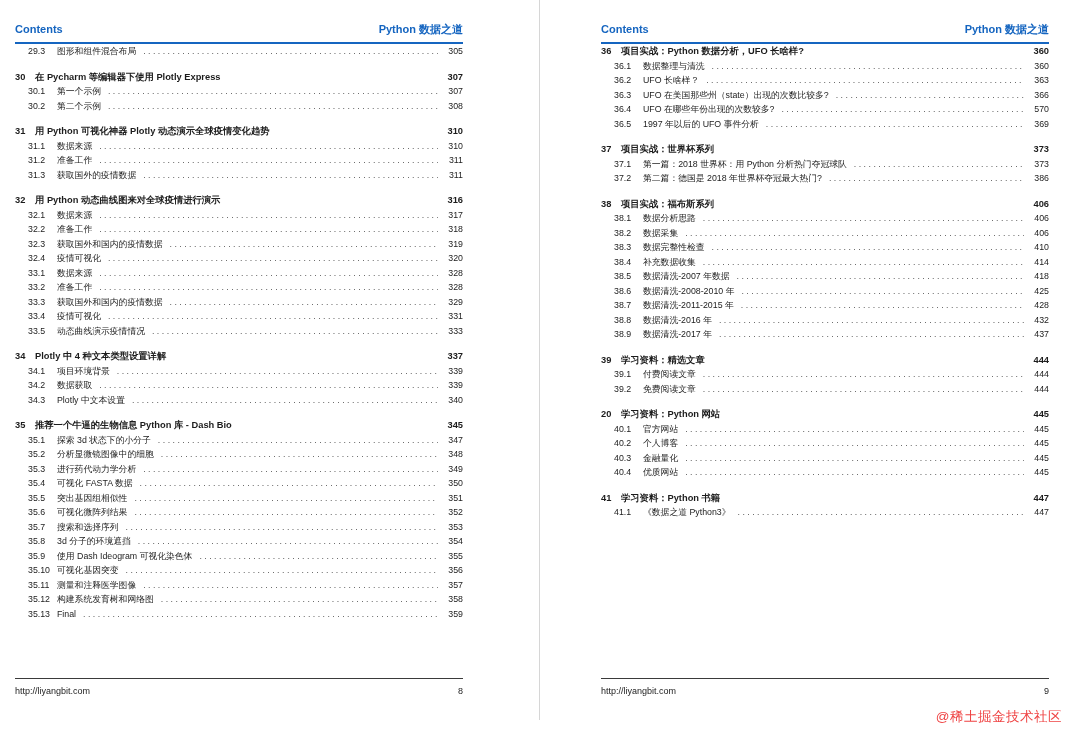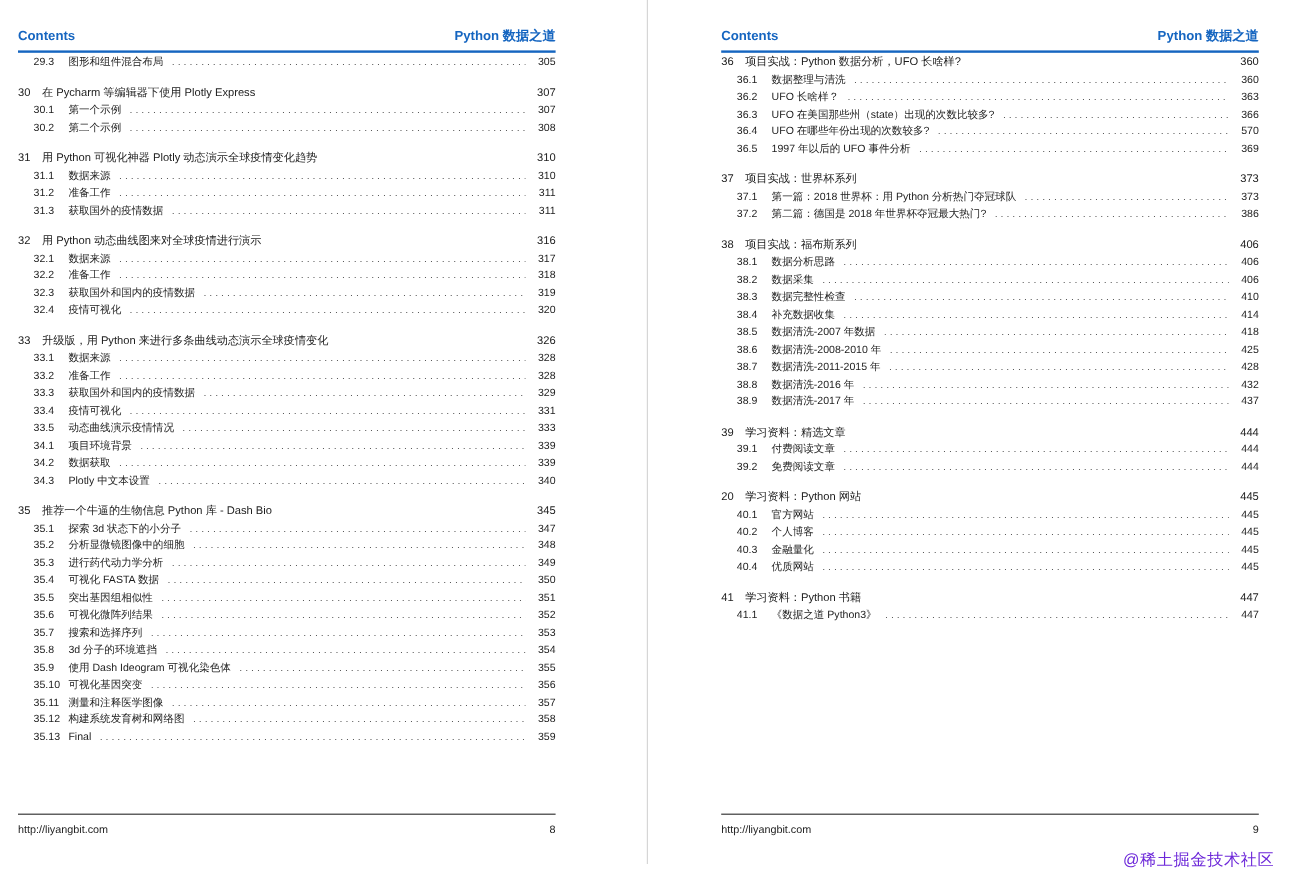--- a/index.html
+++ b/index.html
@@ -15,42 +15,42 @@
   .page.right { padding-left: 61px; padding-right: 31px; }
 
   .page-header {
     display: flex; justify-content: space-between; align-items: baseline;
     font-size: 11px; font-weight: bold; color: var(--accent, #1565c0);
   }
   .header-rule { height: 2px; background: var(--accent, #1565c0); margin-top: 5px; }
 
   .toc-list { }
   .toc-row { display: flex; align-items: baseline; line-height: 14.5px; font-size: 8.8px; }
-  .toc-row.chapter { font-weight: normal; font-size: 9.3px; margin-top: 11px; }
+  .toc-row.chapter { font-weight: bold; font-size: 9.3px; margin-top: 11px; }
   .toc-row.chapter:first-child { margin-top: 0; }
   .toc-row.sub { padding-left: 13px; }
   .num { flex: none; }
   .chapter .num { min-width: 15px; margin-right: 5px; }
   .sub .num { min-width: 25px; margin-right: 4px; }
   .title { flex: none; white-space: nowrap; }
   .leader { flex: 1 1 auto; min-width: 0; overflow: hidden; white-space: nowrap; margin: 0 5px 0 7px; color: #555; }
   .spacer { flex: 1 1 auto; }
   .page-num { flex: none; min-width: 20px; text-align: right; }
 
   .page-footer {
     position: absolute; bottom: 24px; left: 15px; right: 76px;
     border-top: 1px solid #3a3a3a; padding-top: 7px;
     display: flex; justify-content: space-between; font-size: 9px; align-items: center;
   }
   .page.right .page-footer { left: 61px; right: 31px; }
   .footer-url { color: #1c1c1c; text-decoration: none; }
 
   .watermark {
     position: absolute; right: 18px; bottom: 6px;
-    font-size: 13.5px; color: #6d28d9; letter-spacing: 0.5px; margin-top: 22px;
+    font-size: 13.5px; color: #ef4444; letter-spacing: 0.5px; margin-top: 22px;
   }
 </style>
 </head>
 <body>
 
 <div class="sheet">
 
   <div class="page left">
     <div class="page-header">
       <span>Contents</span>
@@ -129,26 +129,20 @@
           <span class="title">获取国外和国内的疫情数据</span>
           <span class="leader">. . . . . . . . . . . . . . . . . . . . . . . . . . . . . . . . . . . . . . . . . . . . . . . . . . . . . . . . . . . . . . . . . . . . . . . . . . . . . . . . . . . . . . . . . . . . . . . . . . . . . . . . . . . . . . . . . . . . . . . . . . . . . . . . . . . . . . . . . . . . . . . . . . . . . . . . . . . . . . . . . . . . . . . . . . . . . . . . . . . . . . . . . . . . . . . . . . . . . . . . . . . . . . . . . . . . . . . . . . . . . . . . . . . . . . . . . . . . . . . . . . . . . . . . . . . . . . . . . . . . </span>
           <span class="page-num">319</span>
         </div>
         <div class="toc-row sub">
           <span class="num">32.4</span>
           <span class="title">疫情可视化</span>
           <span class="leader">. . . . . . . . . . . . . . . . . . . . . . . . . . . . . . . . . . . . . . . . . . . . . . . . . . . . . . . . . . . . . . . . . . . . . . . . . . . . . . . . . . . . . . . . . . . . . . . . . . . . . . . . . . . . . . . . . . . . . . . . . . . . . . . . . . . . . . . . . . . . . . . . . . . . . . . . . . . . . . . . . . . . . . . . . . . . . . . . . . . . . . . . . . . . . . . . . . . . . . . . . . . . . . . . . . . . . . . . . . . . . . . . . . . . . . . . . . . . . . . . . . . . . . . . . . . . . . . . . . . . </span>
           <span class="page-num">320</span>
         </div>
-        <div class="toc-row chapter">
-          <span class="num">33</span>
-          <span class="title">升级版，用 Python 来进行多条曲线动态演示全球疫情变化</span>
-          <span class="spacer"></span>
-          <span class="page-num">326</span>
-        </div>
         <div class="toc-row sub">
           <span class="num">33.1</span>
           <span class="title">数据来源</span>
           <span class="leader">. . . . . . . . . . . . . . . . . . . . . . . . . . . . . . . . . . . . . . . . . . . . . . . . . . . . . . . . . . . . . . . . . . . . . . . . . . . . . . . . . . . . . . . . . . . . . . . . . . . . . . . . . . . . . . . . . . . . . . . . . . . . . . . . . . . . . . . . . . . . . . . . . . . . . . . . . . . . . . . . . . . . . . . . . . . . . . . . . . . . . . . . . . . . . . . . . . . . . . . . . . . . . . . . . . . . . . . . . . . . . . . . . . . . . . . . . . . . . . . . . . . . . . . . . . . . . . . . . . . . </span>
           <span class="page-num">328</span>
         </div>
         <div class="toc-row sub">
           <span class="num">33.2</span>
           <span class="title">准备工作</span>
           <span class="leader">. . . . . . . . . . . . . . . . . . . . . . . . . . . . . . . . . . . . . . . . . . . . . . . . . . . . . . . . . . . . . . . . . . . . . . . . . . . . . . . . . . . . . . . . . . . . . . . . . . . . . . . . . . . . . . . . . . . . . . . . . . . . . . . . . . . . . . . . . . . . . . . . . . . . . . . . . . . . . . . . . . . . . . . . . . . . . . . . . . . . . . . . . . . . . . . . . . . . . . . . . . . . . . . . . . . . . . . . . . . . . . . . . . . . . . . . . . . . . . . . . . . . . . . . . . . . . . . . . . . . </span>
@@ -164,20 +158,26 @@
           <span class="num">33.4</span>
           <span class="title">疫情可视化</span>
           <span class="leader">. . . . . . . . . . . . . . . . . . . . . . . . . . . . . . . . . . . . . . . . . . . . . . . . . . . . . . . . . . . . . . . . . . . . . . . . . . . . . . . . . . . . . . . . . . . . . . . . . . . . . . . . . . . . . . . . . . . . . . . . . . . . . . . . . . . . . . . . . . . . . . . . . . . . . . . . . . . . . . . . . . . . . . . . . . . . . . . . . . . . . . . . . . . . . . . . . . . . . . . . . . . . . . . . . . . . . . . . . . . . . . . . . . . . . . . . . . . . . . . . . . . . . . . . . . . . . . . . . . . . </span>
           <span class="page-num">331</span>
         </div>
         <div class="toc-row sub">
           <span class="num">33.5</span>
           <span class="title">动态曲线演示疫情情况</span>
           <span class="leader">. . . . . . . . . . . . . . . . . . . . . . . . . . . . . . . . . . . . . . . . . . . . . . . . . . . . . . . . . . . . . . . . . . . . . . . . . . . . . . . . . . . . . . . . . . . . . . . . . . . . . . . . . . . . . . . . . . . . . . . . . . . . . . . . . . . . . . . . . . . . . . . . . . . . . . . . . . . . . . . . . . . . . . . . . . . . . . . . . . . . . . . . . . . . . . . . . . . . . . . . . . . . . . . . . . . . . . . . . . . . . . . . . . . . . . . . . . . . . . . . . . . . . . . . . . . . . . . . . . . . </span>
           <span class="page-num">333</span>
+        </div>
+        <div class="toc-row chapter">
+          <span class="num">34</span>
+          <span class="title">Plotly 中 4 种文本类型设置详解</span>
+          <span class="spacer"></span>
+          <span class="page-num">337</span>
         </div>
         <div class="toc-row sub">
           <span class="num">34.1</span>
           <span class="title">项目环境背景</span>
           <span class="leader">. . . . . . . . . . . . . . . . . . . . . . . . . . . . . . . . . . . . . . . . . . . . . . . . . . . . . . . . . . . . . . . . . . . . . . . . . . . . . . . . . . . . . . . . . . . . . . . . . . . . . . . . . . . . . . . . . . . . . . . . . . . . . . . . . . . . . . . . . . . . . . . . . . . . . . . . . . . . . . . . . . . . . . . . . . . . . . . . . . . . . . . . . . . . . . . . . . . . . . . . . . . . . . . . . . . . . . . . . . . . . . . . . . . . . . . . . . . . . . . . . . . . . . . . . . . . . . . . . . . . </span>
           <span class="page-num">339</span>
         </div>
         <div class="toc-row sub">
           <span class="num">34.2</span>
           <span class="title">数据获取</span>

